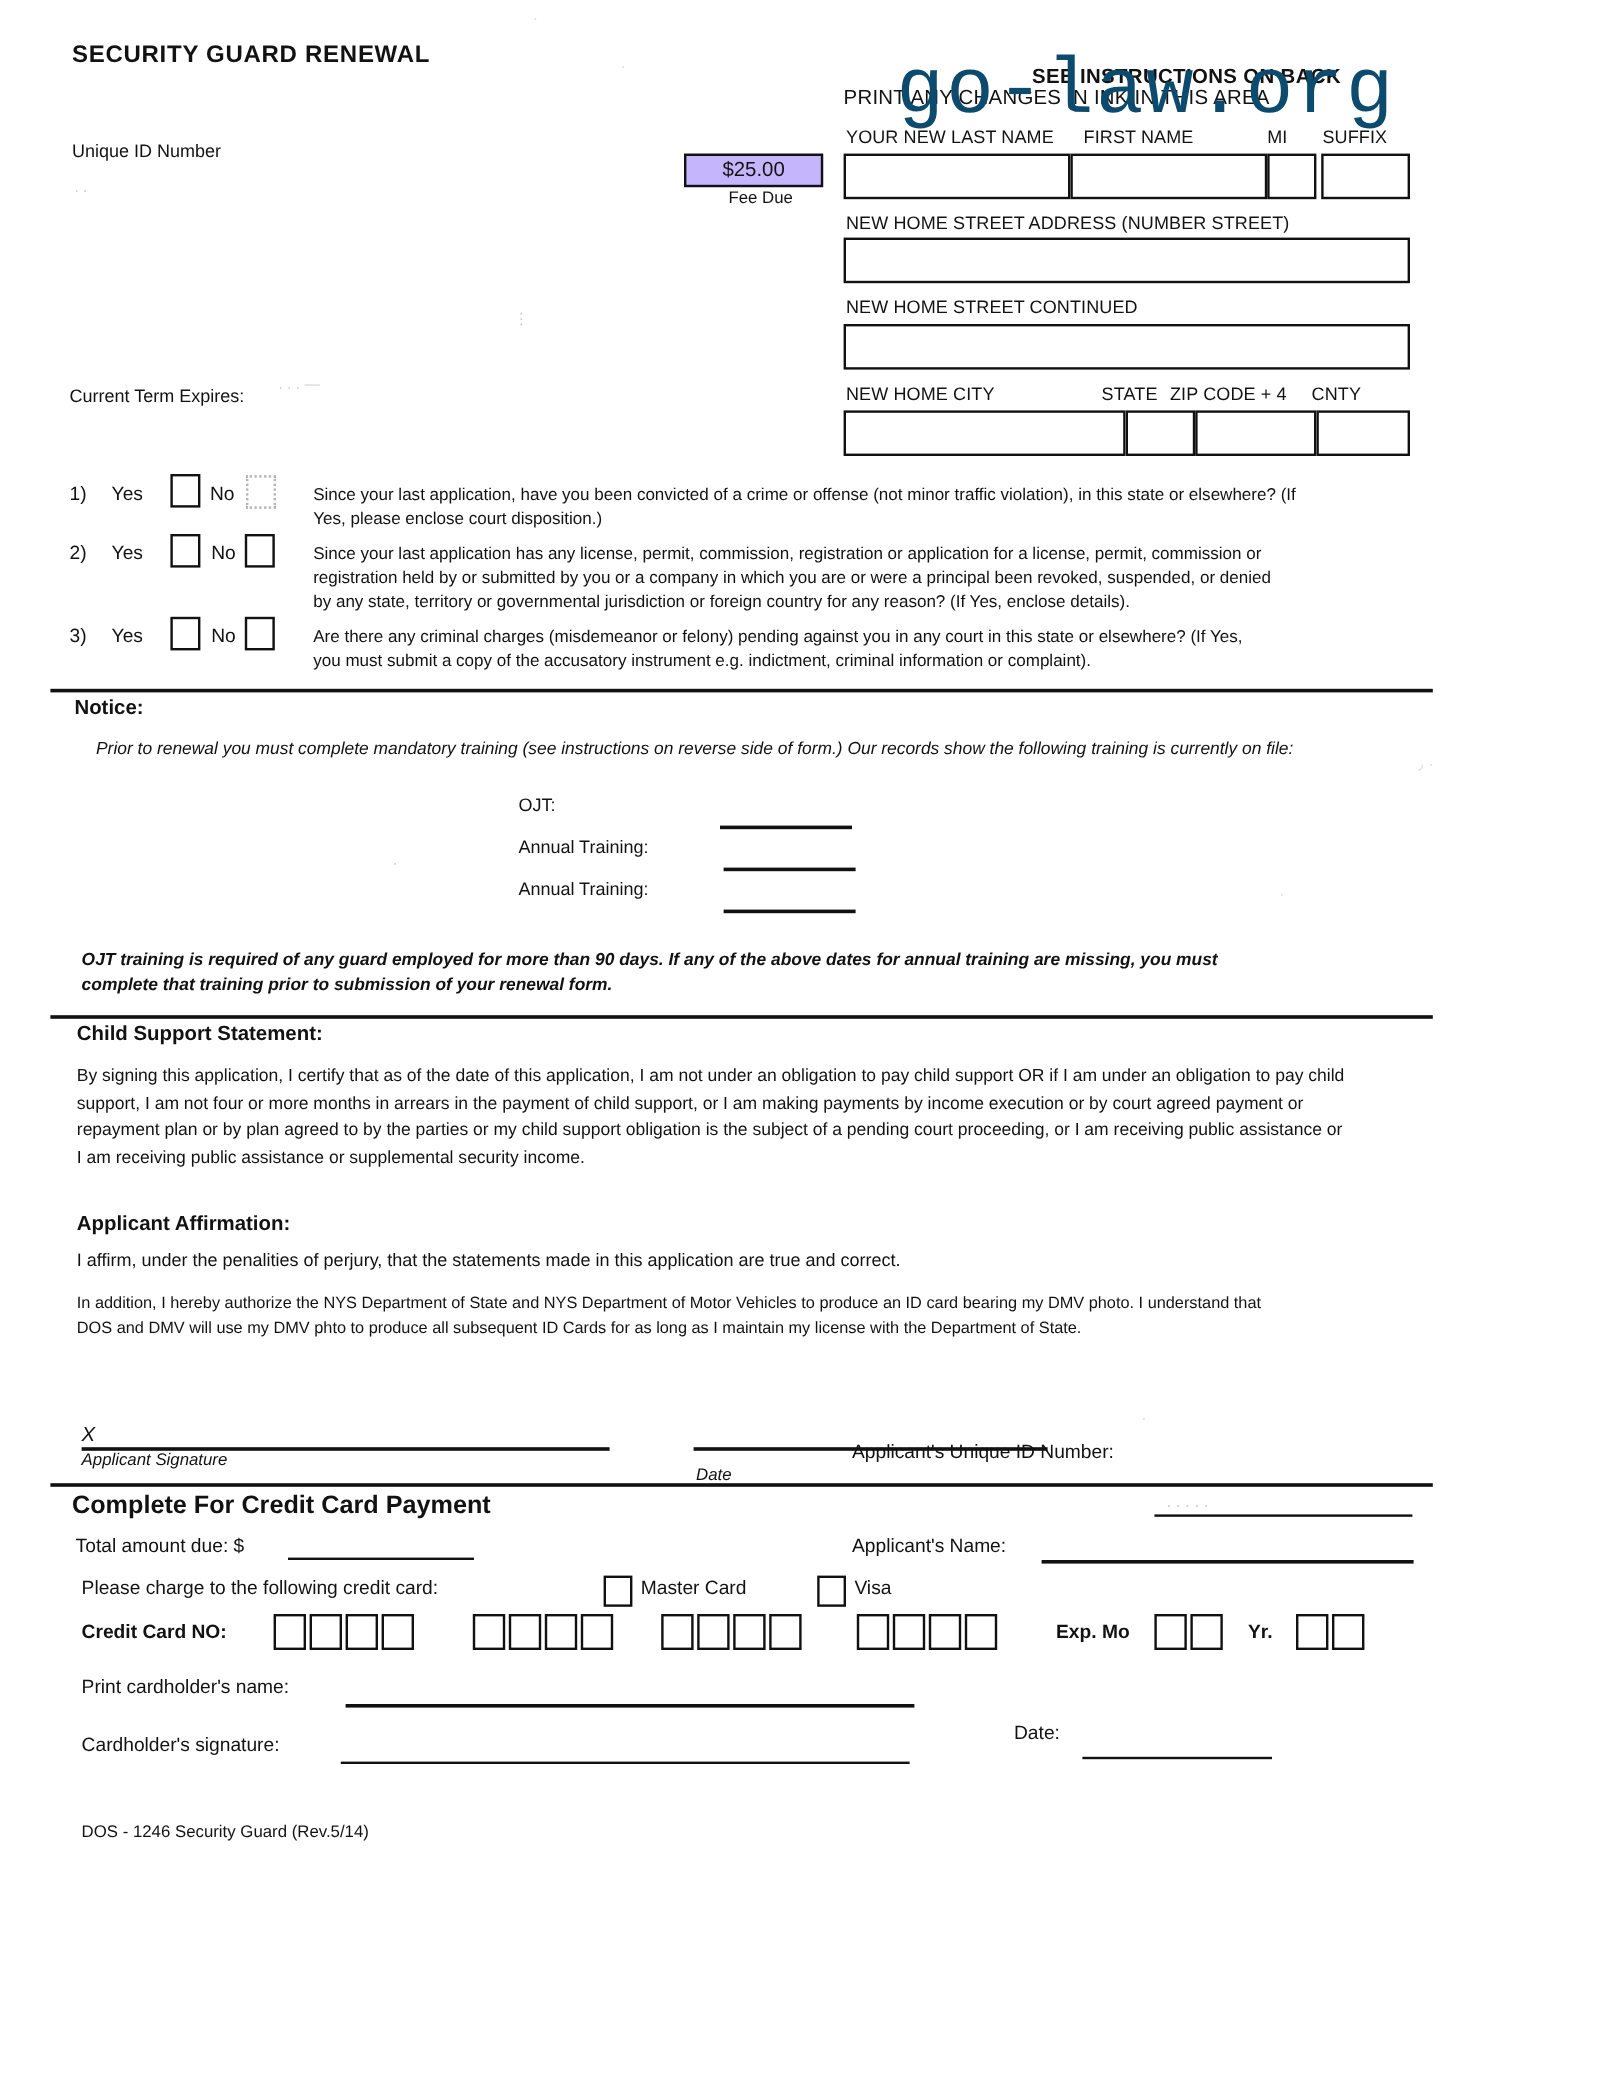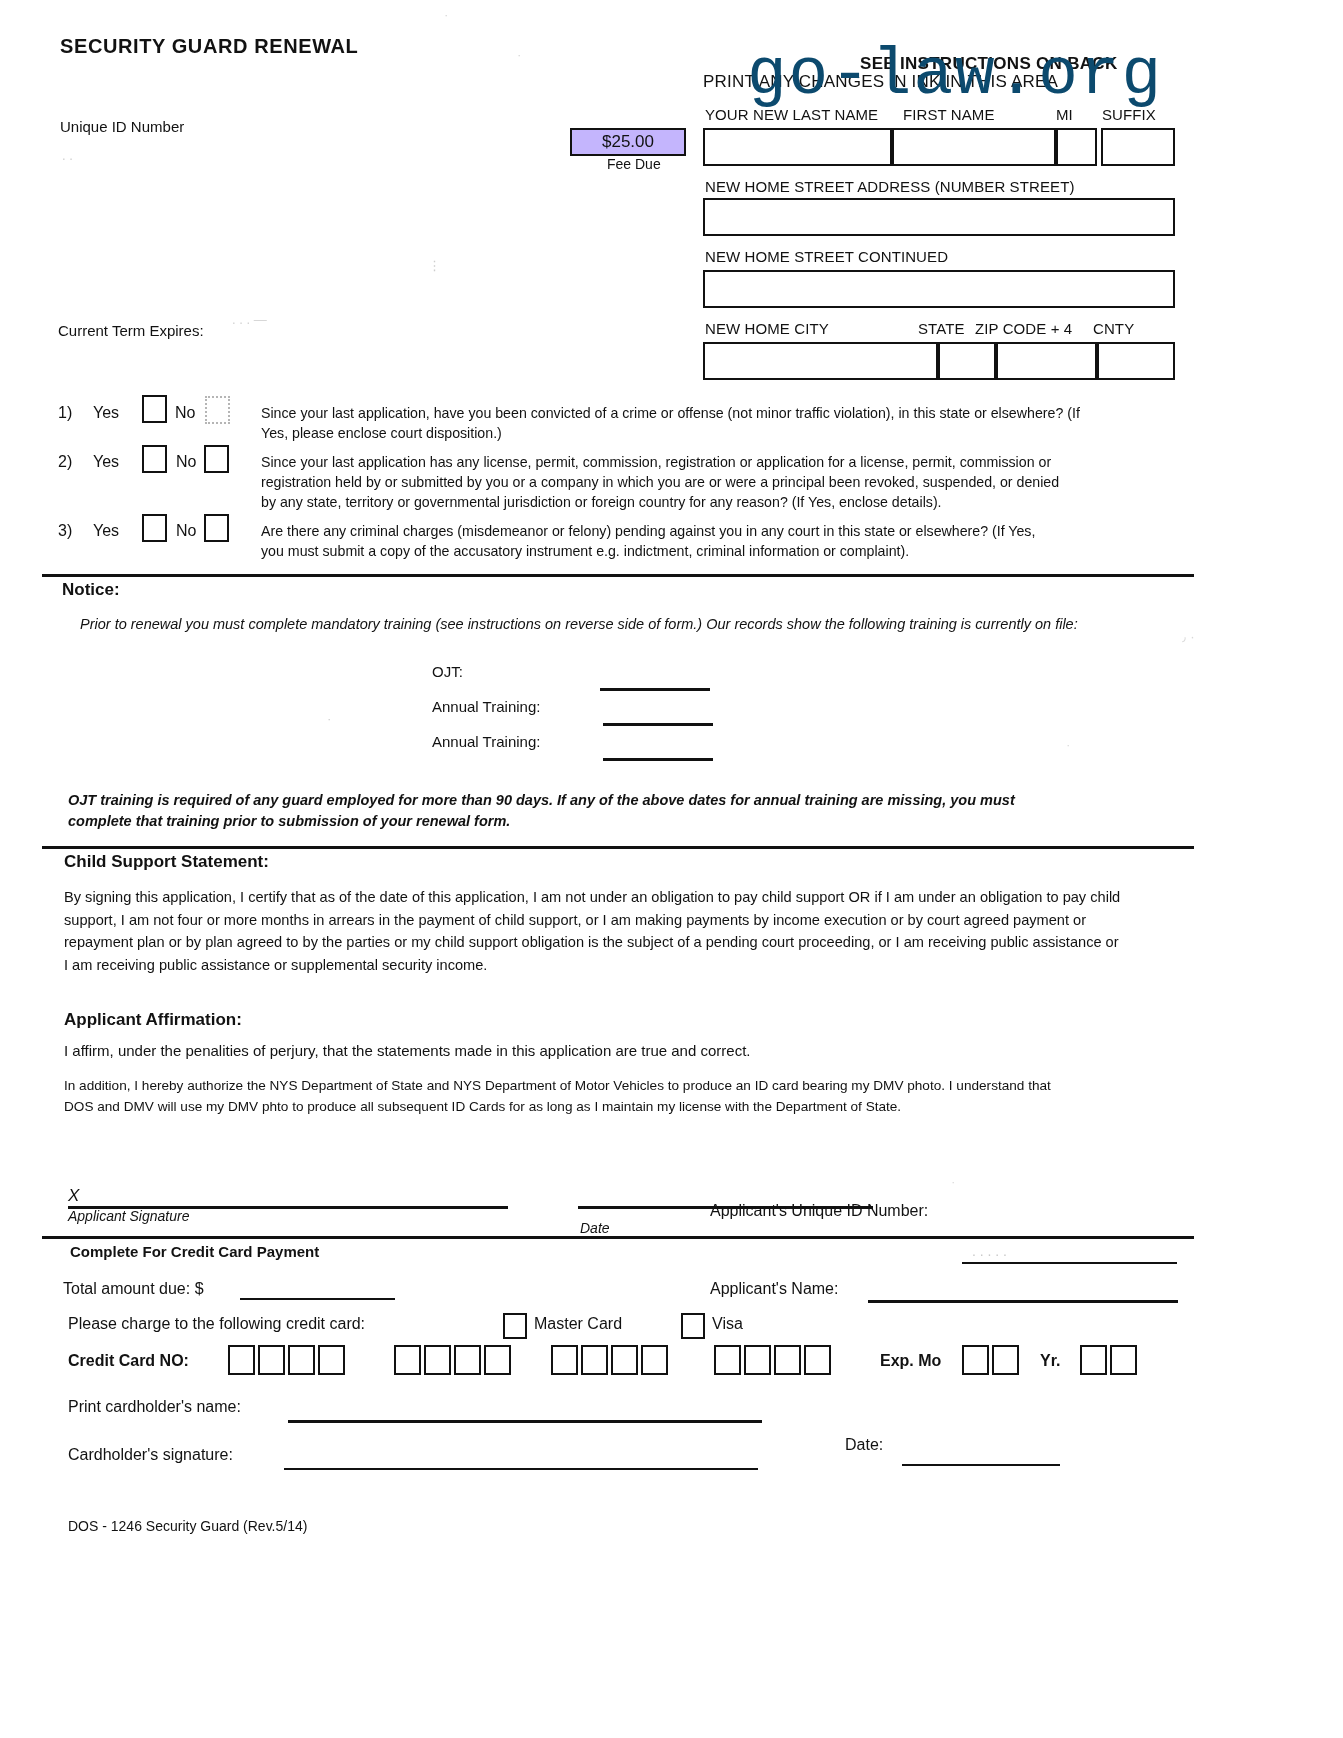--- a/index.html
+++ b/index.html
@@ -80,21 +80,21 @@
   #aff-line1 { left:64px; top:1042px; font-size:15px; }
   #aff-body  { left:64px; top:1076px; font-size:13.6px; line-height:20.5px; width:1000px; white-space:normal; }
 
   
   #sig-x { left:68px; top:1186px; font-size:17px; font-style:italic; }
   .sigline { position:absolute; height:3px; background:#111; }
   #sig-lbl  { left:68px; top:1208px; font-size:14px; font-style:italic; }
   #date-lbl { left:580px; top:1208px; font-size:14px; font-style:italic;margin-top:12px; }
 
   
-  #cc-title { left:70px; top:1243px; font-size:15px; font-weight:bold; }
+  #cc-title { left:60px; top:1243px; font-size:21px; font-weight:bold; }
   .cc-lbl { position:absolute; font-size:16px; }
   .cc-lbl.b { font-weight:bold; }
   .ccbox { position:absolute; width:27px; height:30px; border:2px solid #111; background:#fff; }
   .ccgroup { position:absolute; display:flex; gap:3px; }
   .ccgroup .ccbox { position:relative; }
 
   #footer { left:68px; top:1518px; font-size:14px; }
 </style>
 </head>
 <body>

